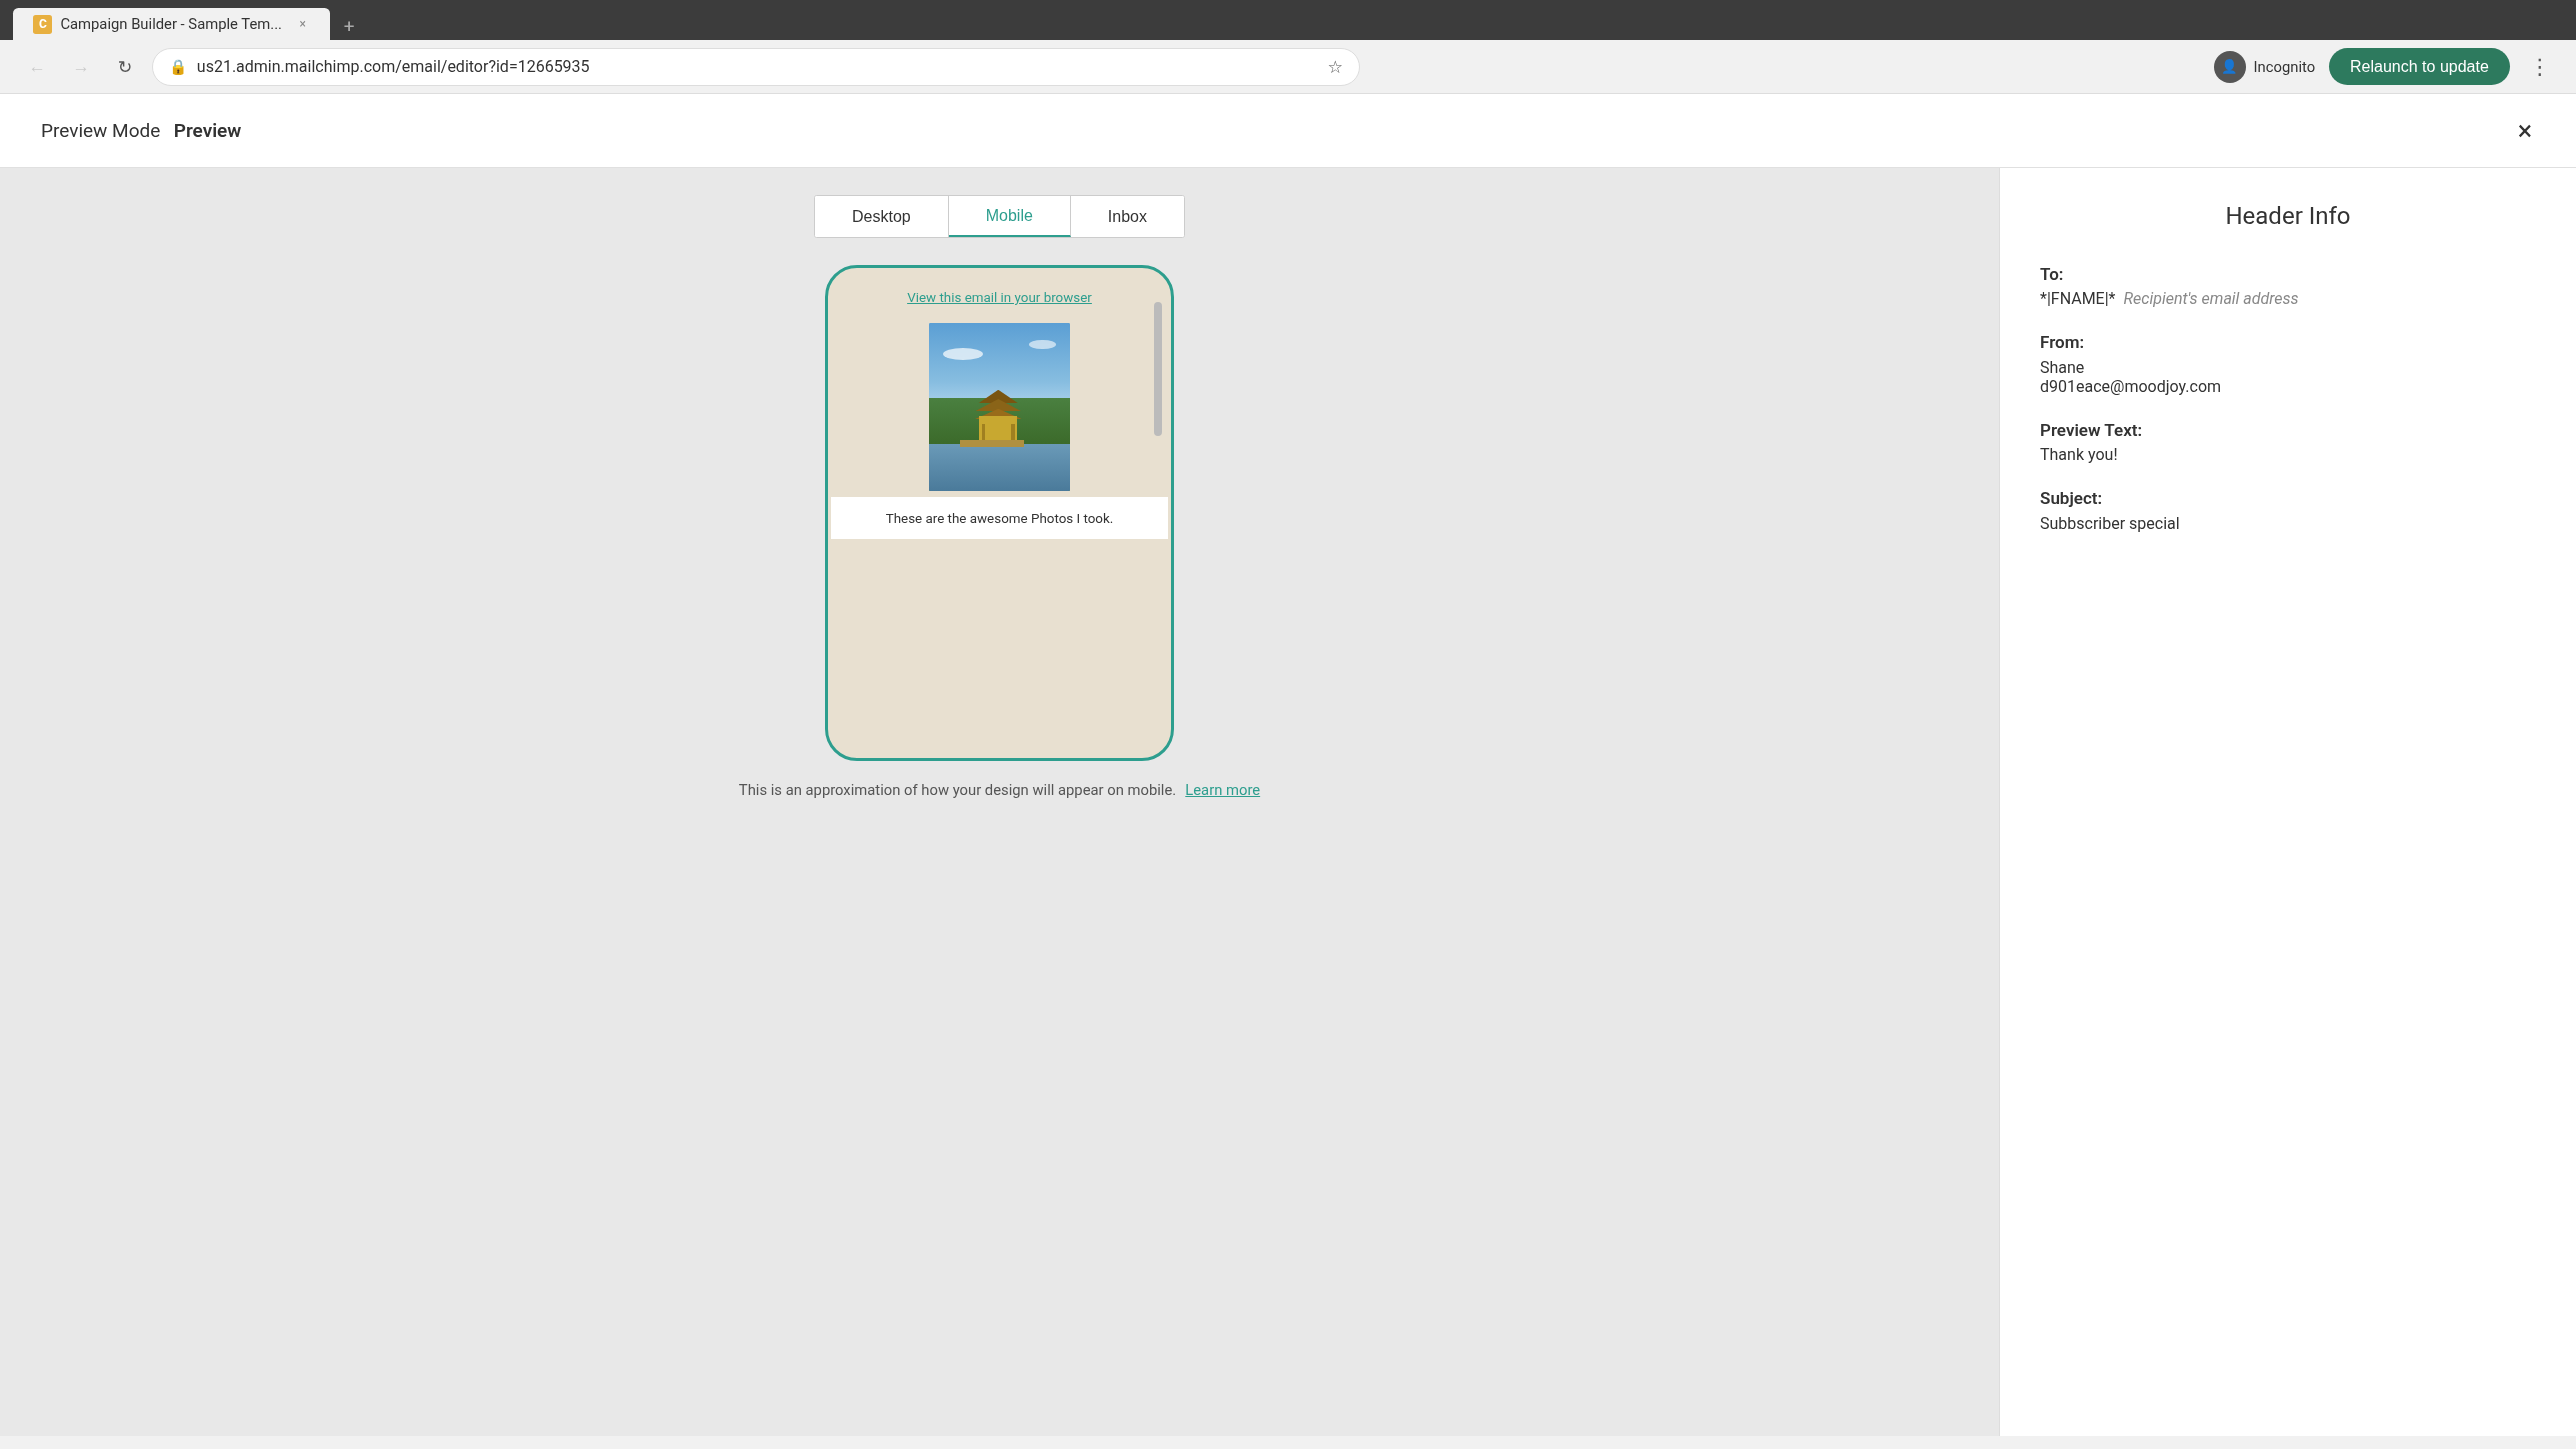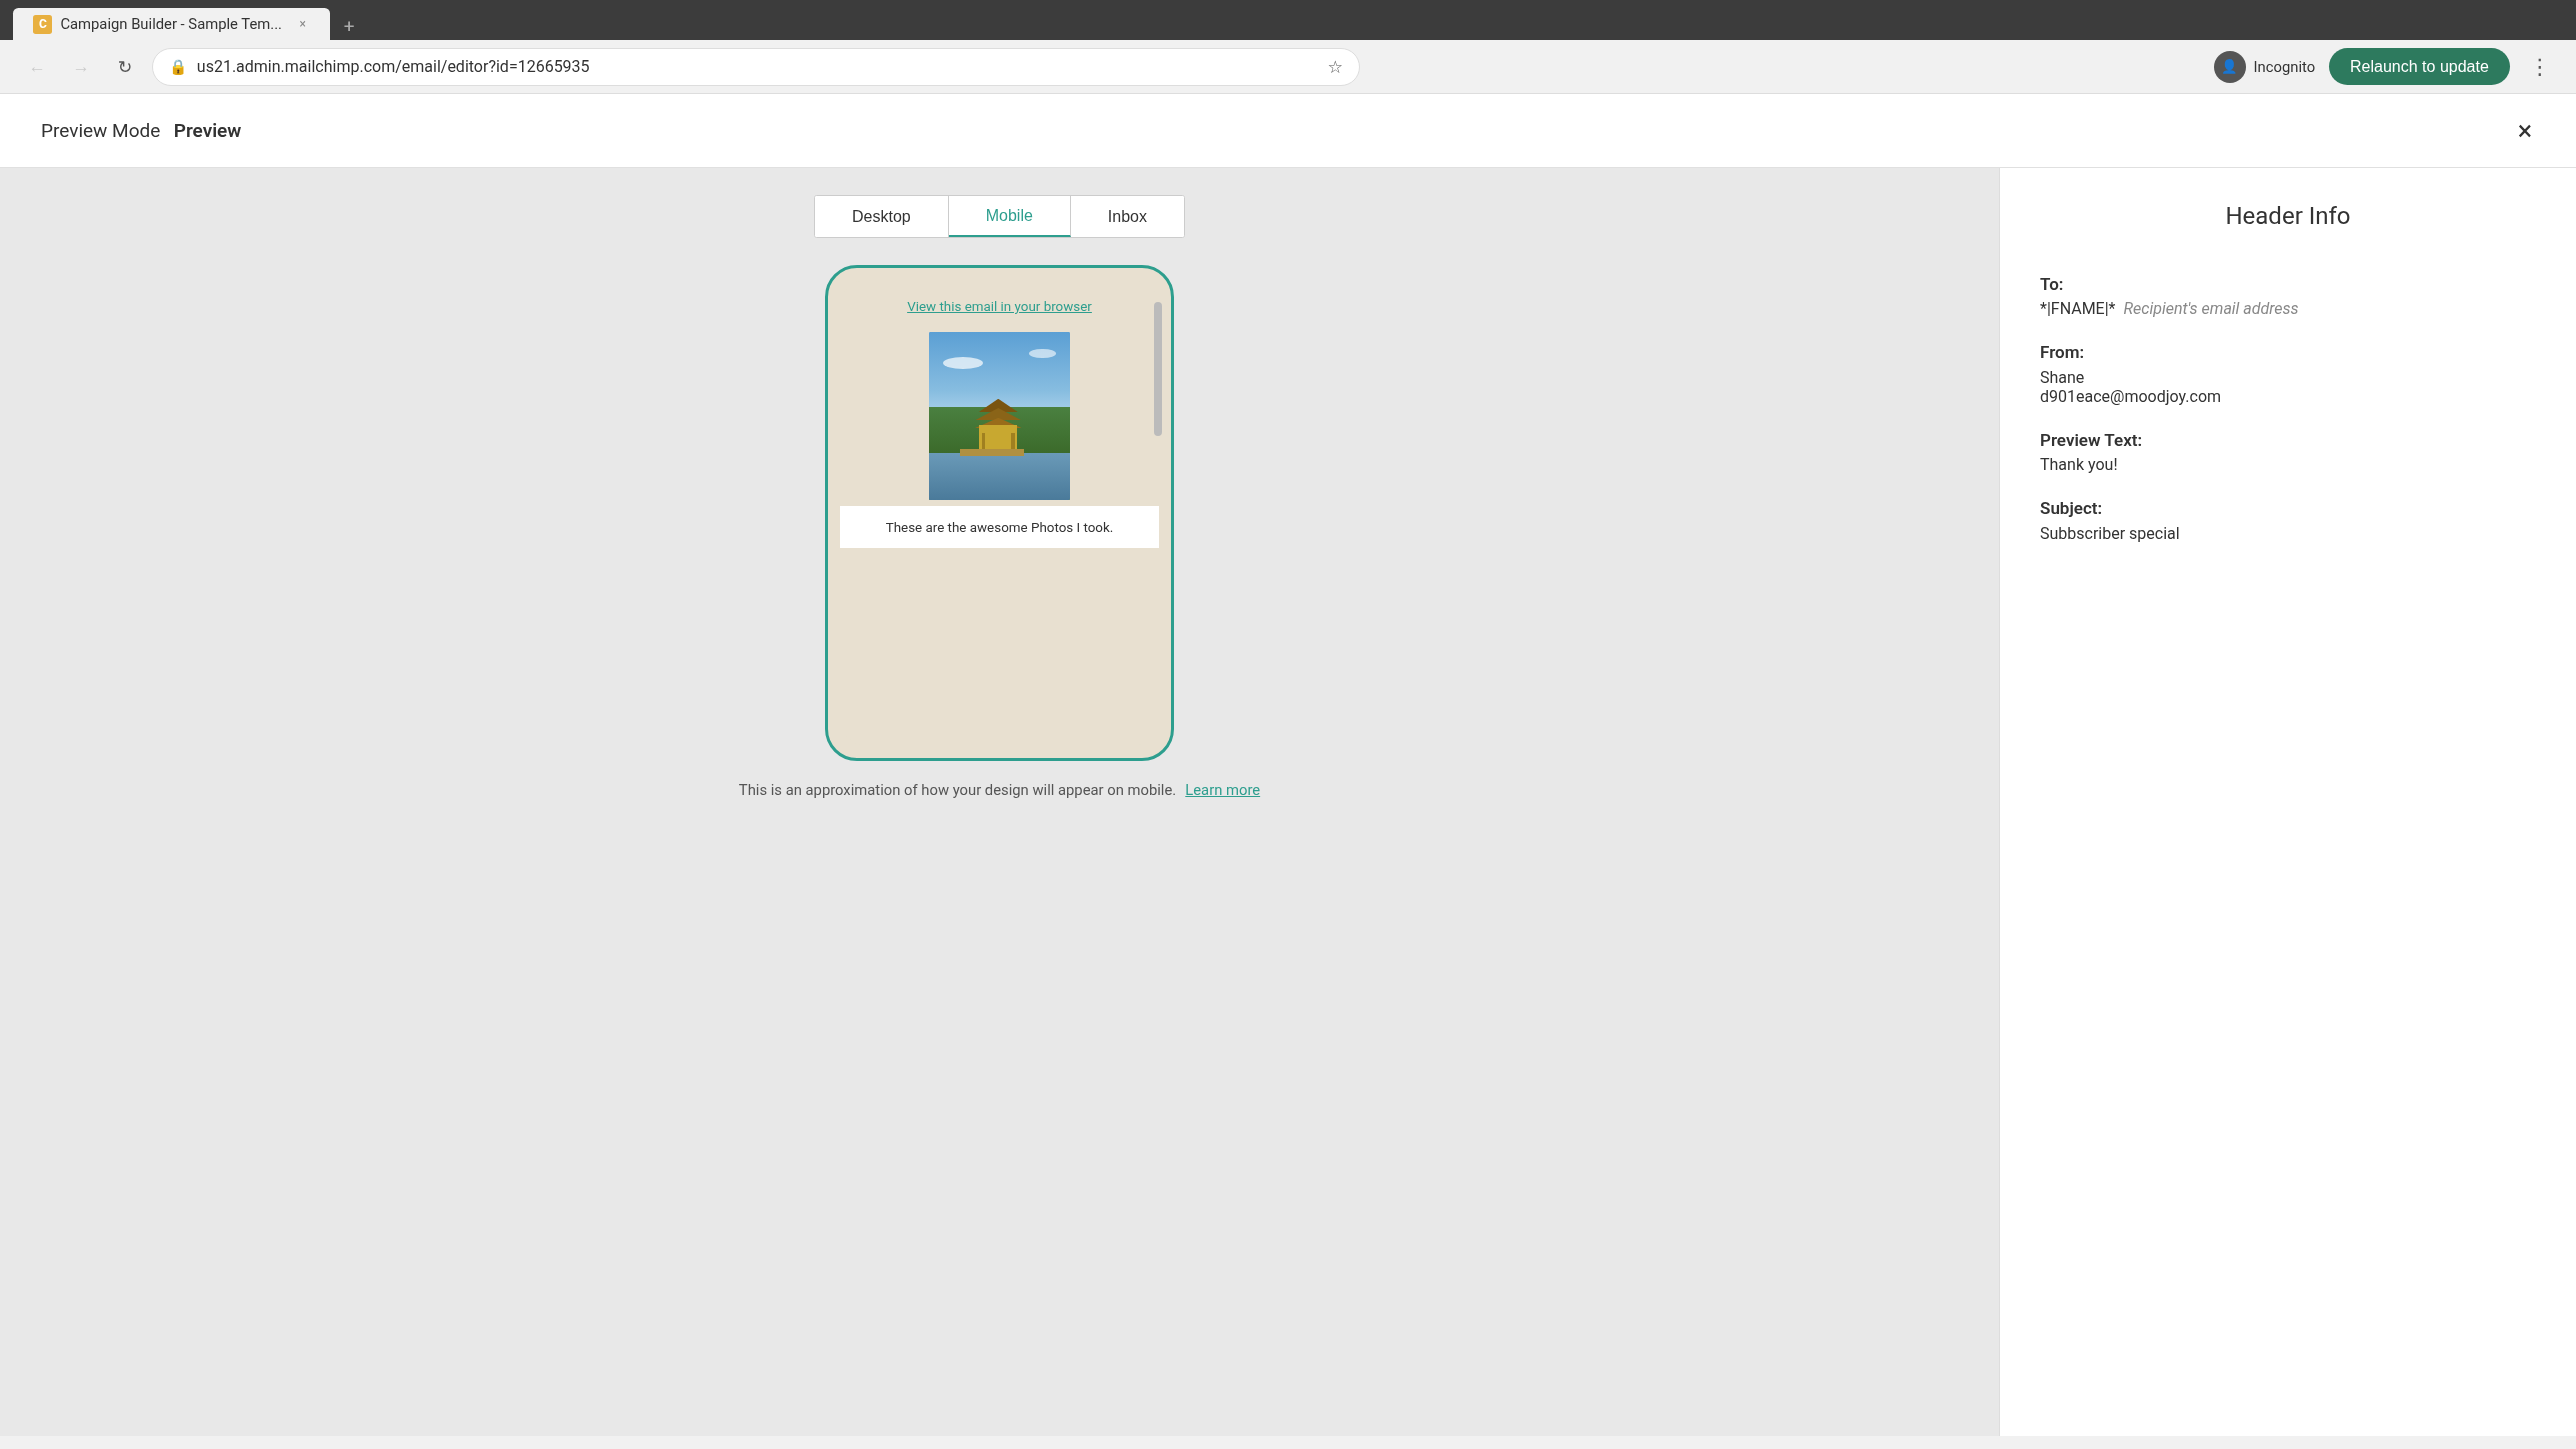--- a/index.html
+++ b/index.html
@@ -104,21 +104,21 @@
 
   <div class="preview-area" style="flex:1; display:flex; flex-direction:column; align-items:center; padding:27px 0 0 0; background:#e8e8e8;">
 
     <div class="preview-tabs" style="display:flex; background:white; border:0.7px solid #ccc; border-radius:2.7px; margin-bottom:27px; overflow:hidden;">
       <button class="preview-tab" style="padding:10.7px 37px;font-size:16px;border:none;background:white;cursor:pointer;border-right:0.7px solid #ccc;color:#333;">Desktop</button>
       <button class="preview-tab active" style="padding:10.7px 37px;font-size:16px;border:none;background:white;cursor:pointer;border-right:0.7px solid #ccc;color:#2d9e8e;border-bottom:2px solid #2d9e8e;font-weight:500;">Mobile</button>
       <button class="preview-tab" style="padding:10.7px 37px;font-size:16px;border:none;background:white;cursor:pointer;color:#333;">Inbox</button>
     </div>
 
     <div class="device-wrapper">
-      <div class="mobile-frame" style="width:349px;height:496px;border:3.4px solid #2d9e8e;border-radius:32px;background:#e8e0d0;position:relative;overflow:hidden;padding:12px;">
+      <div class="mobile-frame" style="width:349px;height:496px;border:3.4px solid #2d9e8e;border-radius:32px;background:#e8e0d0;position:relative;overflow:hidden;padding:3px;">
 
         <div style="position:absolute;right:9.4px;top:34px;width:8px;height:134px;background:#bbb;border-radius:4px;z-index:10;"></div>
 
         <div class="mobile-screen" style="width:100%;height:100%;overflow-y:auto;border-radius:27px;background:#e8e0d0;">
 
           <div style="text-align:center;padding:19px 13.4px 10.7px;background:#e8e0d0;">
             <a style="color:#2d9e8e;font-size:13.4px;text-decoration:underline;cursor:pointer;">View this email in your browser</a>
           </div>
 
           <div style="width:141px;height:168px;margin:6.7px auto;display:block;position:relative;overflow:hidden;border-radius:1.3px;">
@@ -154,21 +154,21 @@
       </div>
     </div>
 
     <div style="margin-top:20px;font-size:14.8px;color:#555;text-align:center;">
       <span>This is an approximation of how your design will appear on mobile.</span>
       <a style="color:#2d9e8e;text-decoration:underline;cursor:pointer;margin-left:5.4px;">Learn more</a>
     </div>
   </div>
 
   <div class="right-panel" style="width:577px;background:white;border-left:0.7px solid #ddd;padding:34px 40px;">
-    <h2 style="font-size:24px;font-weight:400;color:#333;margin-bottom:44px;text-align:center;">Header Info</h2>
+    <h2 style="font-size:24px;font-weight:400;color:#333;margin-bottom:34px;text-align:center;">Header Info</h2>
 
 
     <div class="info-section" style="margin-top:27px;">
 
       <div class="info-row" style="margin-bottom:24px;">
         <div style="font-size:17px;font-weight:600;color:#333;margin-bottom:5.4px;">To:</div>
         <div style="font-size:16px;color:#333;">
           <span>*|FNAME|*</span>
           <span style="font-style:italic;color:#888;margin-left:4px;">Recipient's email address</span>
         </div>

